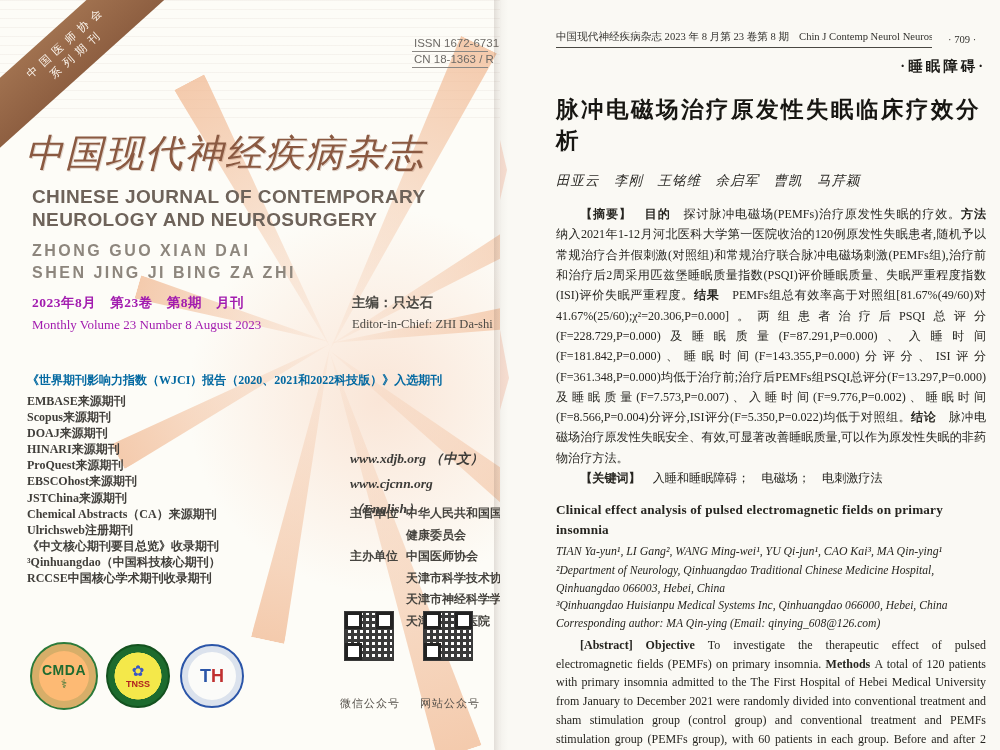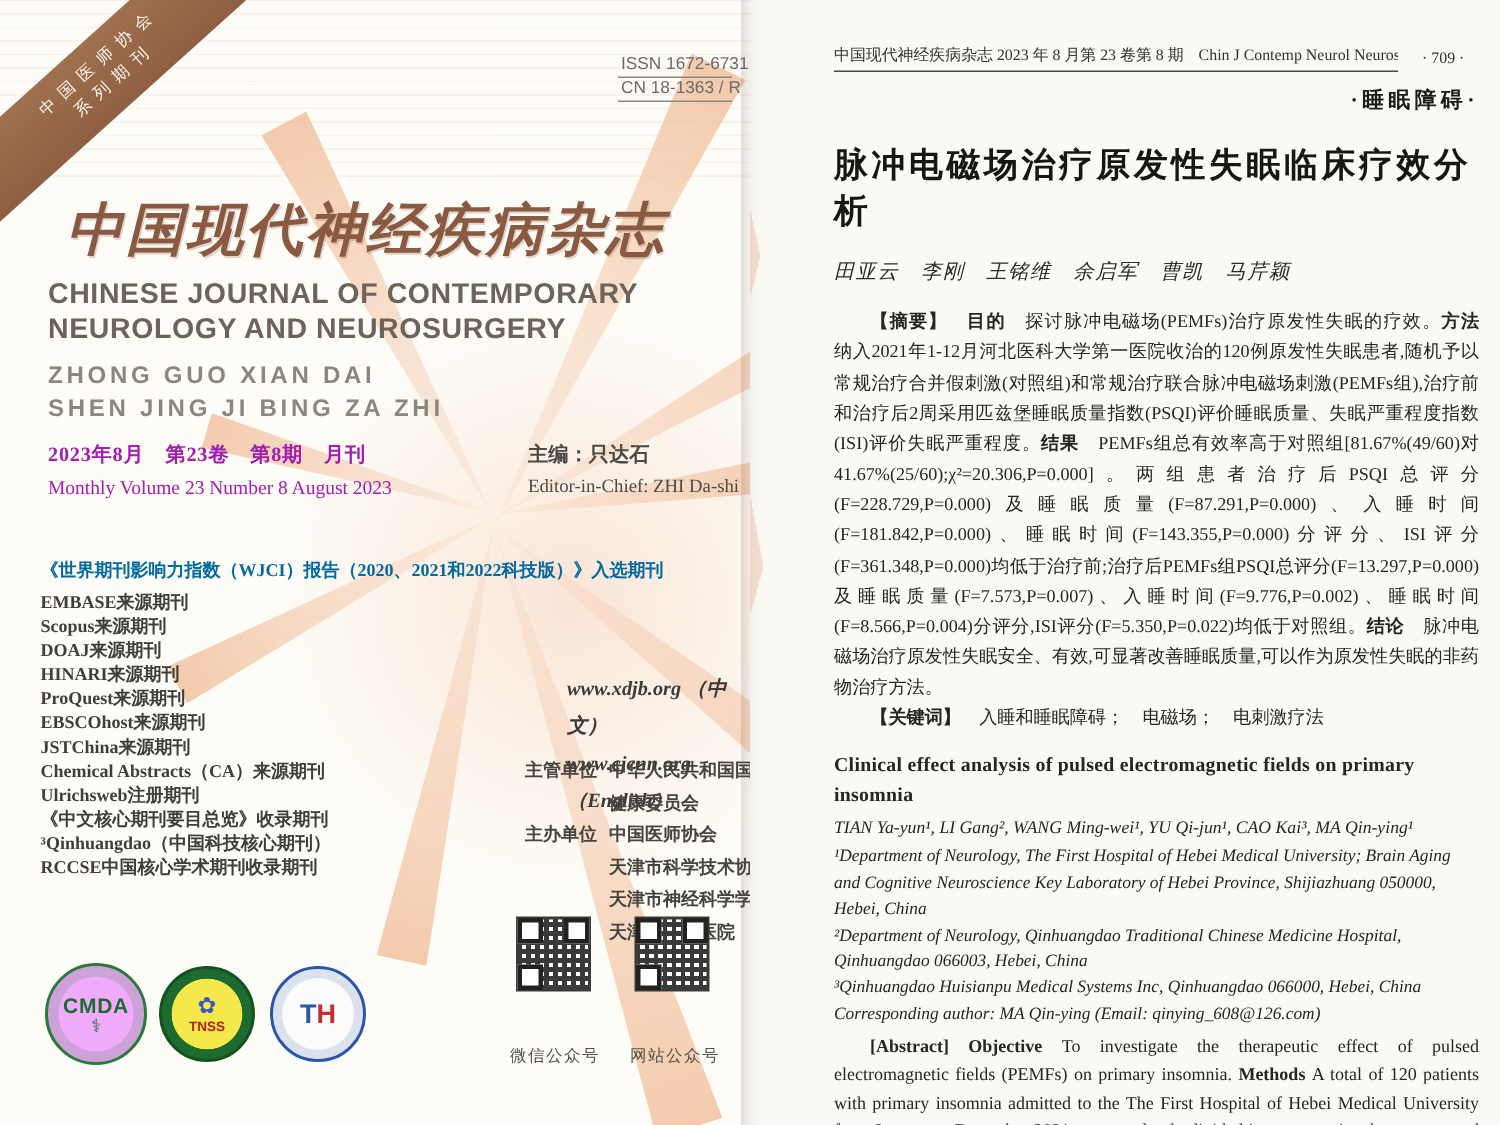--- a/index.html
+++ b/index.html
@@ -15,50 +15,50 @@
        background:linear-gradient(90deg,rgba(247,221,203,.25),rgba(241,186,148,.75));}
   .glow{position:absolute;left:170px;top:190px;width:420px;height:420px;border-radius:50%;
         background:radial-gradient(circle,rgba(249,224,207,.8) 0%,rgba(249,224,207,0) 65%);}
   .ribbon{position:absolute;left:-78px;top:22px;width:300px;height:52px;background:linear-gradient(180deg,#a0714f,#8e5f41);
           transform:rotate(-42deg);transform-origin:50% 50%;display:flex;flex-direction:column;
           align-items:center;justify-content:center;color:#fdf6ee;}
   .ribbon .rl{font-size:11px;letter-spacing:6px;line-height:1.45;white-space:nowrap;}
   .issn-box{position:absolute;right:12px;top:36px;width:96px;color:#6d6a66;
             font-family:"Liberation Sans",sans-serif;font-size:11.5px;text-align:left;}
   .issn-box .r{border-bottom:1.4px solid #8a8783;padding:1px 0 2px 2px;white-space:nowrap;margin-left:20px;}
-  .title-cn{position:absolute;left:44px;top:128px;font-size:38px;font-weight:bold;font-style:italic;
+  .title-cn{position:absolute;left:25px;top:128px;font-size:38px;font-weight:normal;font-style:italic;
             color:#8a5941;letter-spacing:2px;white-space:nowrap;
             text-shadow:1px 1px 0 rgba(138,89,65,.25);}
   .title-en{position:absolute;left:32px;top:186px;font-family:"Liberation Sans",sans-serif;
             font-size:19px;font-weight:bold;color:#6e635a;letter-spacing:.4px;line-height:1.2;}
   .pinyin{position:absolute;left:32px;top:240px;font-family:"Liberation Sans",sans-serif;
           font-size:16px;font-weight:bold;color:#8d867d;letter-spacing:2.5px;line-height:1.35;}
   .meta{position:absolute;left:32px;top:294px;color:#a21caf;}
   .meta .cn{font-size:13.5px;font-weight:bold;letter-spacing:.5px;}
   .meta .en{font-size:13px;margin-top:5px;}
   .editor{position:absolute;left:352px;top:294px;color:#4c4a45;}
   .editor .cn{font-size:13.5px;font-weight:bold;}
   .editor .en{font-size:12.5px;margin-top:5px;}
   .wjci{position:absolute;left:27px;top:372px;font-size:12px;font-weight:bold;color:#0369a1;}
   .dblist{position:absolute;left:27px;top:393px;font-size:12px;font-weight:bold;color:#403e3a;line-height:16.1px;}
   .urls{position:absolute;left:350px;top:447px;font-size:13.5px;font-weight:bold;font-style:italic;
-        color:#3c3b38;line-height:1.85;margin-left:28px;}
+        color:#3c3b38;line-height:1.85;}
   .units{position:absolute;left:350px;top:503px;font-size:12px;font-weight:bold;color:#46443f;line-height:1.8;}
   .units .row{display:flex;}
   .units .lbl{width:56px;flex:none;}
   .units .vals div{white-space:nowrap;}
   .qr{position:absolute;width:48px;height:48px;background:
       repeating-linear-gradient(0deg,#3a3a3a 0 3px,transparent 3px 6px),
       repeating-linear-gradient(90deg,#3a3a3a 0 3px,rgba(255,255,255,.85) 3px 6px);
       outline:2px solid #3a3a3a;outline-offset:-1px;}
   .qr .fp{position:absolute;width:11px;height:11px;border:3px solid #222;background:#fff;}
   .qr .fp.tl{left:0;top:0}.qr .fp.tr{right:0;top:0}.qr .fp.bl{left:0;bottom:0}
   .qr-label{position:absolute;font-size:11px;color:#55504a;letter-spacing:1px;}
   .logo{position:absolute;border-radius:50%;display:flex;flex-direction:column;align-items:center;justify-content:center;}
-  .logo.cmda{left:30px;top:642px;width:64px;height:64px;background:#f0abfc;border:2px solid #2c7a3a;
+  .logo.cmda{left:30px;top:642px;width:64px;height:64px;background:#fdba74;border:2px solid #2c7a3a;
              box-shadow:inset 0 0 0 7px rgba(44,122,58,.18);color:#1f6b30;}
   .logo.cmda .big{font-family:"Liberation Sans",sans-serif;font-weight:bold;font-size:14px;letter-spacing:.5px;}
   .logo.cmda .sym{font-size:12px;line-height:1;}
   .logo.tnss{left:106px;top:644px;width:60px;height:60px;background:radial-gradient(circle,#f4e84a 55%,#1d6b2e 56%);
              border:2px solid #14521f;color:#b02020;}
   .logo.tnss .fl{font-size:15px;color:#3a57c4;line-height:1;}
   .logo.tnss .big{font-family:"Liberation Sans",sans-serif;font-weight:bold;font-size:9px;}
   .logo.th{left:180px;top:644px;width:60px;height:60px;background:#fbfbf9;border:2px solid #2b55a8;
            box-shadow:inset 0 0 0 6px rgba(43,85,168,.15);}
   .logo.th .big{font-family:"Liberation Sans",sans-serif;font-weight:bold;font-size:18px;color:#2b55a8;}
@@ -222,21 +222,20 @@
 
     <div class="abstract">
       <p><b>【摘要】　目的　</b>探讨脉冲电磁场(PEMFs)治疗原发性失眠的疗效。<b>方法　</b>纳入2021年1-12月河北医科大学第一医院收治的120例原发性失眠患者,随机予以常规治疗合并假刺激(对照组)和常规治疗联合脉冲电磁场刺激(PEMFs组),治疗前和治疗后2周采用匹兹堡睡眠质量指数(PSQI)评价睡眠质量、失眠严重程度指数(ISI)评价失眠严重程度。<b>结果　</b>PEMFs组总有效率高于对照组[81.67%(49/60)对41.67%(25/60);χ²=20.306,P=0.000]。两组患者治疗后PSQI总评分(F=228.729,P=0.000)及睡眠质量(F=87.291,P=0.000)、入睡时间(F=181.842,P=0.000)、睡眠时间(F=143.355,P=0.000)分评分、ISI评分(F=361.348,P=0.000)均低于治疗前;治疗后PEMFs组PSQI总评分(F=13.297,P=0.000)及睡眠质量(F=7.573,P=0.007)、入睡时间(F=9.776,P=0.002)、睡眠时间(F=8.566,P=0.004)分评分,ISI评分(F=5.350,P=0.022)均低于对照组。<b>结论　</b>脉冲电磁场治疗原发性失眠安全、有效,可显著改善睡眠质量,可以作为原发性失眠的非药物治疗方法。</p>
     </div>
     <div class="kw"><b>【关键词】　</b>入睡和睡眠障碍；　电磁场；　电刺激疗法</div>
 
     <div class="en-block">
       <div class="en-title">Clinical effect analysis of pulsed electromagnetic fields on primary insomnia</div>
       <div class="en-authors">TIAN Ya-yun¹, LI Gang², WANG Ming-wei¹, YU Qi-jun¹, CAO Kai³, MA Qin-ying¹</div>
       <div class="en-affil">
-        <div>¹Department of Neurology, The First Hospital of Hebei Medical University; Brain Aging and Cognitive Neuroscience Key Laboratory of Hebei Province, Shijiazhuang 050000, Hebei, China</div>
         <div>²Department of Neurology, Qinhuangdao Traditional Chinese Medicine Hospital, Qinhuangdao 066003, Hebei, China</div>
         <div>³Qinhuangdao Huisianpu Medical Systems Inc, Qinhuangdao 066000, Hebei, China</div>
         <div>Corresponding author: MA Qin-ying (Email: qinying_608@126.com)</div>
       </div>
       <div class="en-abstract">
         <p><b>[Abstract]  Objective  </b>To investigate the therapeutic effect of pulsed electromagnetic fields (PEMFs) on primary insomnia.  <b>Methods  </b>A total of 120 patients with primary insomnia admitted to the The First Hospital of Hebei Medical University from January to December 2021 were randomly divided into conventional treatment and sham stimulation group (control group) and conventional treatment and PEMFs stimulation group (PEMFs group), with 60 patients in each group. Before and after 2 weeks of treatment, Pittsburgh Sleep Quality Index (PSQI) was used to evaluate the sleep quality, and Insomnia Severity Index (ISI) was used to evaluate the severity of insomnia.  The total effective rate of PEMFs group was higher than that of control group [81.67% (49/60) vs. 41.67% (25/60); χ² = 20.306, P = 0.000]. After treatment, the total PSQI score (F = 228.729, P = 0.000), sleep quality (F = 87.291, P = 0.000), time to fall asleep (F = 181.842, P = 0.000), sleep time (F = 143.355, P = 0.000) and ISI score (F = 361.348, P = 0.000) of the 2 groups were significantly lower than those before treatment. PSQI total score (F = 13.297, P = 0.000), sleep quality (F = 7.573, P = 0.007), time to fall asleep (F = 9.776, P = 0.002), sleep time (F = 8.566, P = 0.004), and ISI score (F = 5.350, P = 0.022) in PEMFs group after treatment were significantly lower than those of the control group.  PEMFs are safe and effective in the treatment of patient with primary insomnia, which can significantly improve the sleep quality, and can be used as a non - drug treatment for patients with primary insomnia.</p>
       </div>
     </div>
 
   </div>

